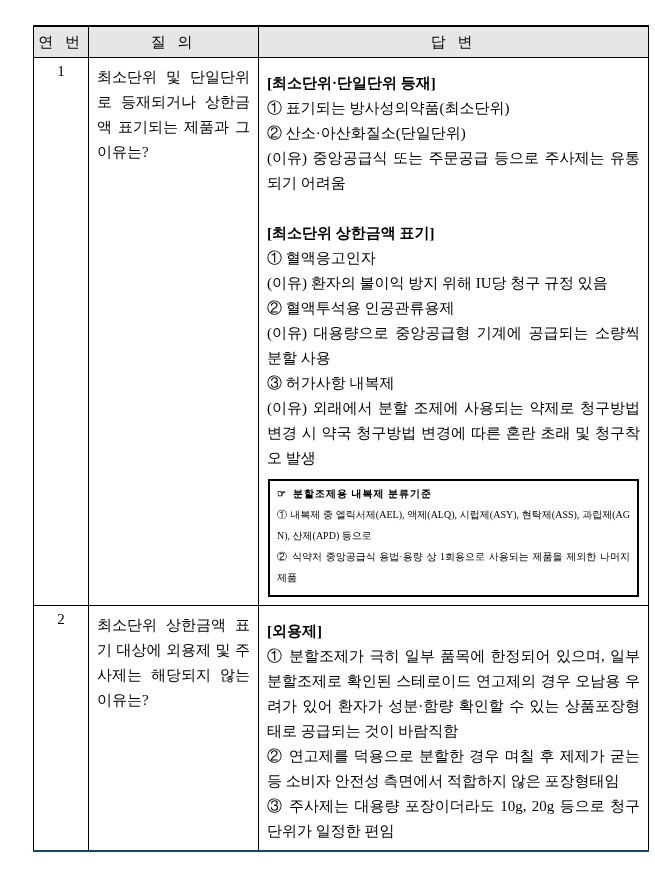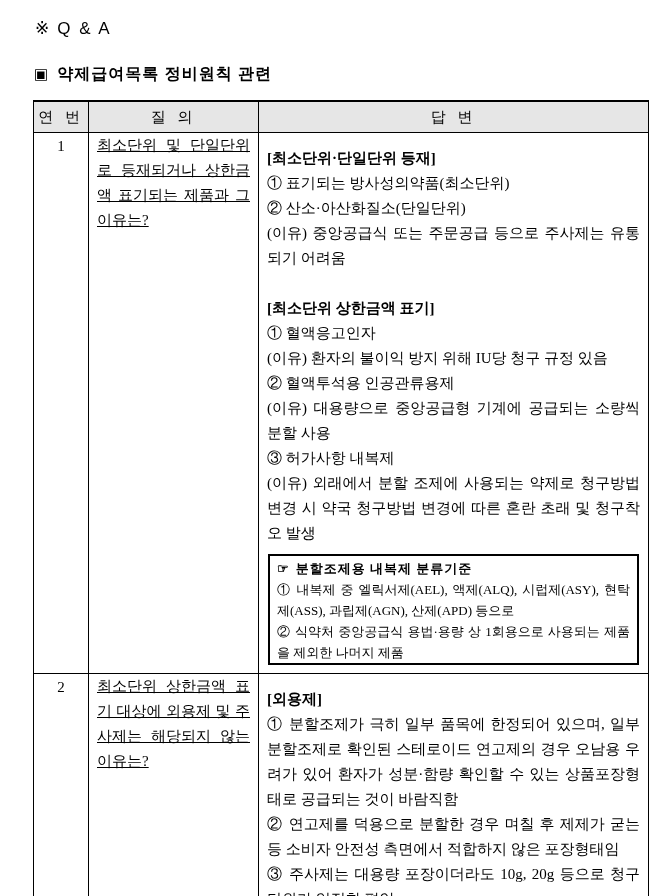--- a/index.html
+++ b/index.html
@@ -29,45 +29,39 @@
   }
   table.qa th, table.qa td { border:1.5px solid #000; }
 
   table.qa th {
     background:#e6e6e6; font-weight:400; font-size:15px;
     letter-spacing:4px; height:28px; padding:1px 0;
   }
 
   table.qa td { vertical-align:top; font-size:15px; line-height:25px; }
   td.no-cell  { text-align:center; vertical-align:middle; font-size:15px; }
-  td.q-cell   { padding:0 8px; text-align:justify; word-break:break-all;text-decoration:underline; }
+  td.q-cell   { padding:7px 8px; text-align:justify; word-break:break-all; }
   td.a-cell   { padding:3px 8px 6px; text-align:justify; word-break:break-all; }
 
   .sec { margin-top:25px; }
   .sec:first-child { margin-top:10px; }
   .sec-heading { font-weight:700; }
 
   .note-box {
     border:2px solid #000; margin:8px 1px 2px 1px;
-    padding:2px 7px 0 7px; font-size:13px; line-height:21px;
+    padding:2px 7px 7px 7px; font-size:10px; line-height:21px;
   }
   .note-heading { font-weight:700; letter-spacing:1px; }
 </style>
 </head>
 <body>
 
 <div class="page">
 
-  <div class="doc-title">
-    <span class="ref-mark">※</span><span>Q &amp; A</span>
-  </div>
 
-  <div class="doc-subtitle">
-    <span class="bullet">▣</span><span>약제급여목록 정비원칙 관련</span>
-  </div>
 
   <table class="qa">
     <colgroup>
       <col style="width:55px">
         <col style="width:170px">
         <col style="width:390px">
     </colgroup>
     <thead>
       <tr>
         <th>연 번</th>

